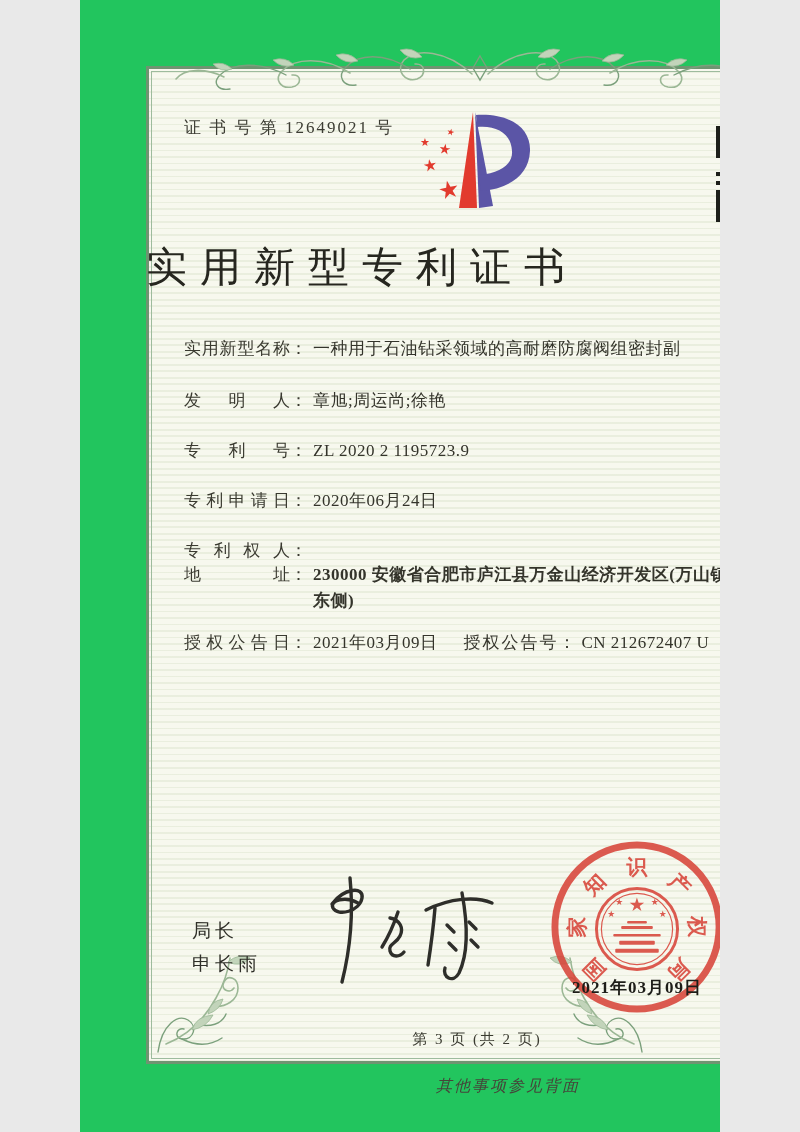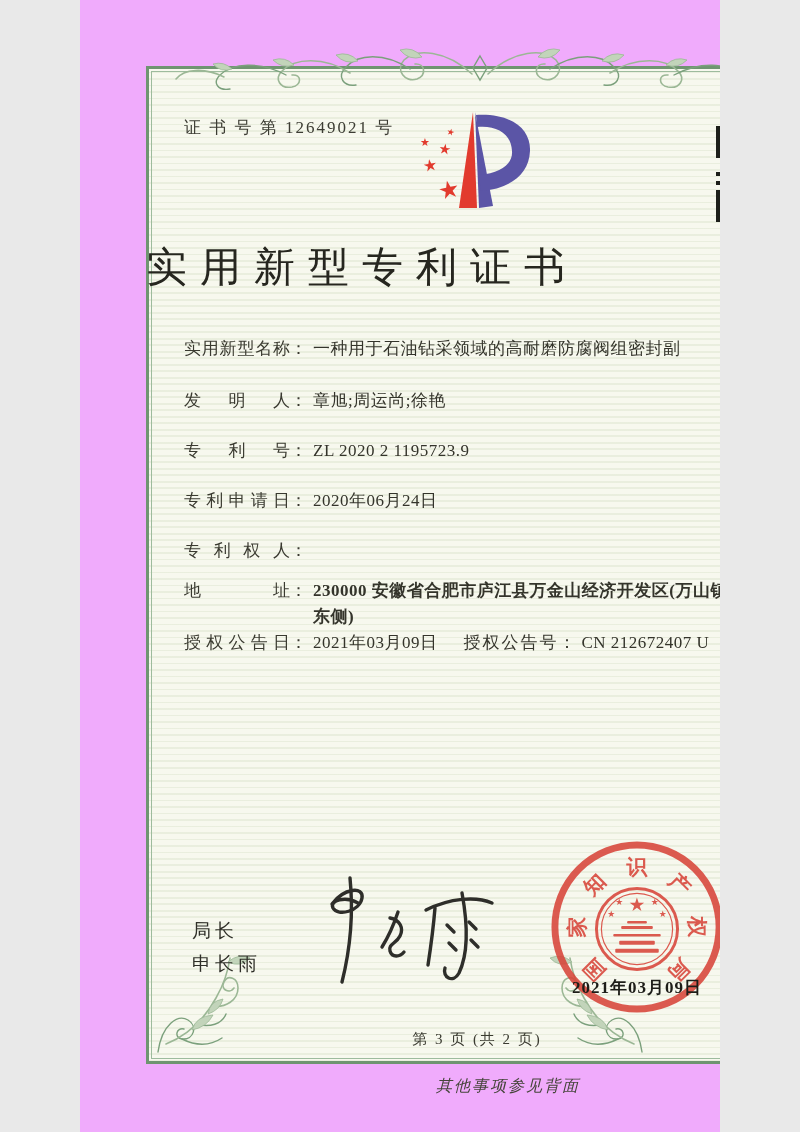--- a/index.html
+++ b/index.html
@@ -1,16 +1,16 @@
 <!DOCTYPE html>
 <html><head>
 <meta charset="utf-8">
 <style>
   html,body{margin:0;padding:0;background:#e9e9e9;}
-  .page{position:relative;width:640px;height:1132px;background:#f0abfc;margin:0 auto;
+  .page{position:relative;width:640px;height:1132px;background:#22c55e;margin:0 auto;
         font-family:"Liberation Serif","DejaVu Serif",serif;color:#35352c;overflow:hidden;}
   
   .frame{position:absolute;left:66px;top:66px;width:662px;height:992px;
          border:3px solid #6f9471;
          background:
            repeating-linear-gradient(0deg, rgba(163,186,138,.16) 0 1.5px, rgba(255,255,255,0) 1.5px 6.5px),
            #f7f8ee;}
   .frame::before{content:"";position:absolute;left:2px;top:2px;right:2px;bottom:2px;
          border:1px solid #9dbb9d;pointer-events:none;}
   .abs{position:absolute;}
@@ -355,21 +355,21 @@
   </div>
   <div class="abs fieldrow" style="top:488px">
     <span class="flabel">专利申请日</span>
       <span class="fcolon">：</span>
     <span class="fvalue">2020年06月24日</span>
   </div>
   <div class="abs fieldrow" style="top:538px">
     <span class="flabel">专利权人</span>
       <span class="fcolon">：</span>
   </div>
-  <div class="abs fieldrow" style="top:578px">
+  <div class="abs fieldrow" style="top:562px">
     <span class="flabel">地址</span>
       <span class="fcolon">：</span>
     <span class="fvalue addrval">230000 安徽省合肥市庐江县万金山经济开发区(万山镇三环路东侧)</span>
   </div>
   <div class="abs fieldrow" style="top:630px">
     <span class="flabel">授权公告日</span>
       <span class="fcolon">：</span>
     <span class="fvalue">2021年03月09日</span>
     <span class="pair2">
       <span class="flabel2">授权公告号</span>

